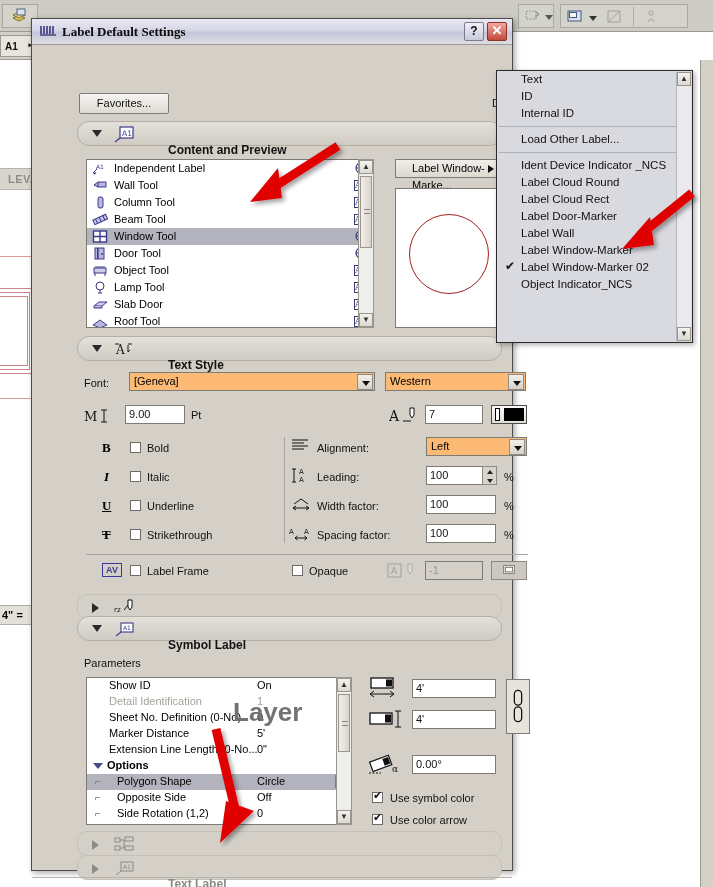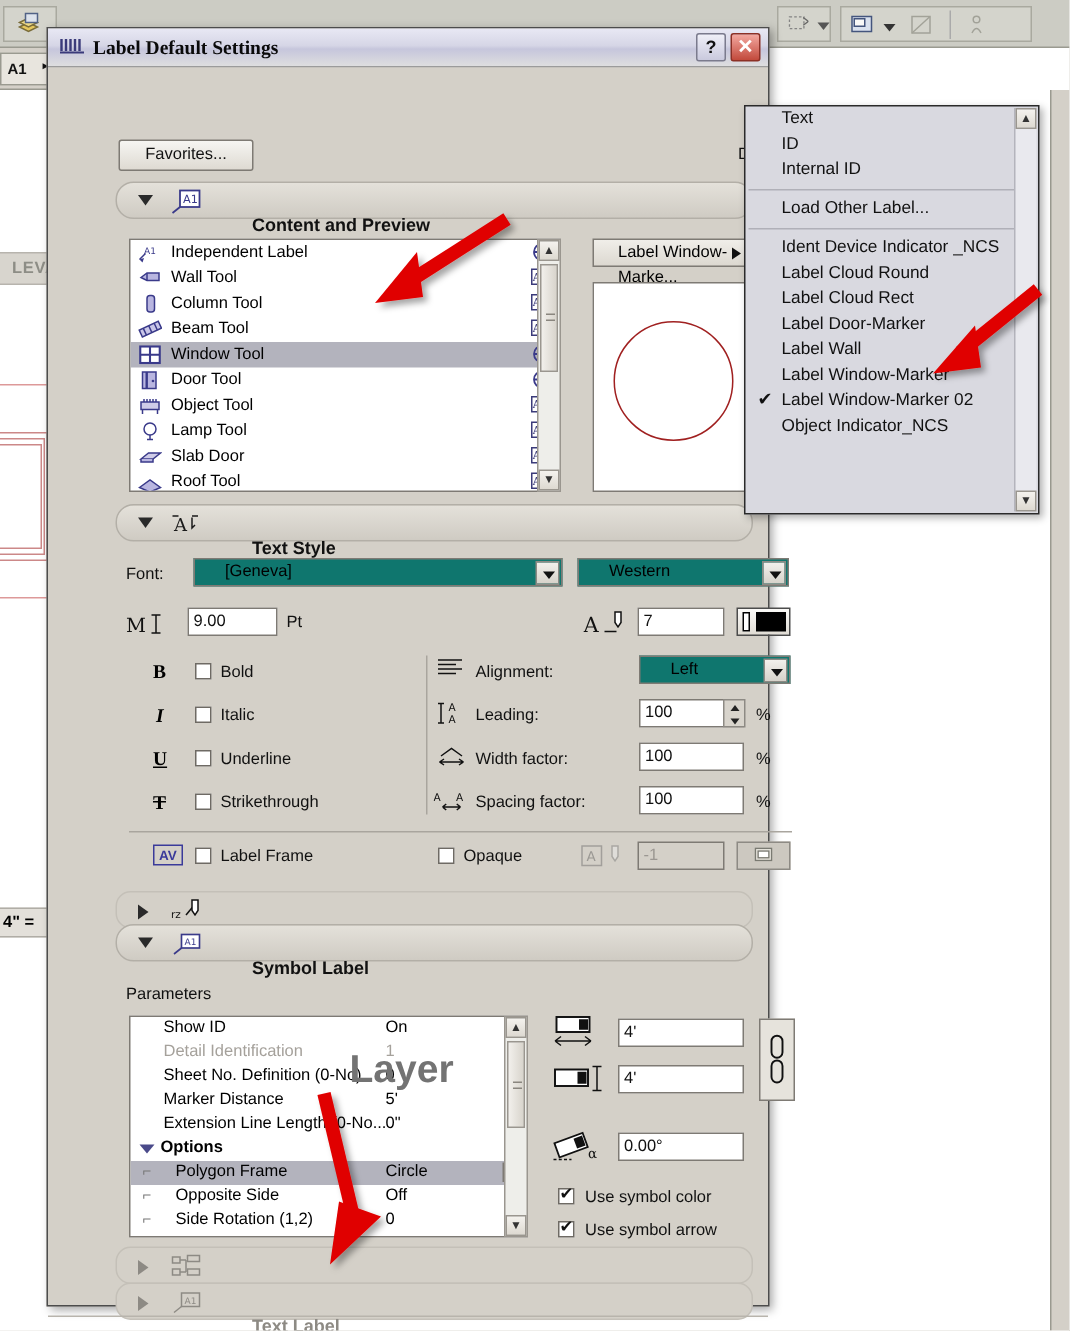--- a/index.html
+++ b/index.html
@@ -166,22 +166,22 @@
   }
 
   
   .lbl { position:absolute; font-size:11px; color:#111; }
   .field {
     position:absolute; background:#fff; border:1px solid #7e7a74;
     font-size:11px; line-height:16px; padding-left:3px; color:#111;
   }
   .field.dis { background:#d4d0c8; color:#9b9792; }
   .combo {
-    position:absolute; background:#0f766e; border:1px solid #7e7a74;
-    font-size:11px; line-height:17px; padding-left:20px;
+    position:absolute; background:#fdba74; border:1px solid #7e7a74;
+    font-size:11px; line-height:17px; padding-left:4px;
   }
   .combo .cb-btn {
     position:absolute; right:1px; top:1px; width:16px; height:16px;
     background:linear-gradient(to bottom,#f2f0ec,#d6d2ca); border:1px solid #8d8a84;
   }
   .combo .cb-btn i {
     position:absolute; left:4px; top:6px; width:0;height:0;
     border-left:4px solid transparent;border-right:4px solid transparent;border-top:5px solid #111;
   }
   .chk {
@@ -657,21 +657,21 @@
           <span class="k" style="">Extension Line Length (0-No...</span>
           <span class="v">0"</span>
         </div>
         <div class="pr grp">
           <span class="gt"></span>
           <span class="k" style="">Options</span>
           <span class="v"></span>
         </div>
         <div class="pr sel">
           <span style="position:absolute;left:8px;top:2px;color:#777;font-size:10px;">⌐</span>
-          <span class="k" style="left:30px;">Polygon Frame</span>
+          <span class="k" style="left:30px;">Polygon Shape</span>
           <span class="v">Circle</span>
           <span class="arrbtn">
             <i></i>
           </span>
         </div>
         <div class="pr">
           <span style="position:absolute;left:8px;top:2px;color:#777;font-size:10px;">⌐</span>
           <span class="k" style="left:30px;">Opposite Side</span>
           <span class="v">Off</span>
         </div>
@@ -722,21 +722,21 @@
       <path d="M1 20 h12" stroke="#111" stroke-dasharray="2 1.5"></path>
       <text x="24" y="19" font-size="9" fill="#111" font-family="DejaVu Serif">α</text>
     </svg>
     <div class="field" style="left:380px;top:710px;width:84px;height:19px;">
       <span>0.00°</span>
     </div>
 
     <div class="chk on" style="left:340px;top:747px;"></div>
     <div class="lbl" style="left:358px;top:747px;">Use symbol color</div>
     <div class="chk on" style="left:340px;top:769px;"></div>
-    <div class="lbl" style="left:358px;top:769px;">Use symbol arrow</div>
+    <div class="lbl" style="left:358px;top:769px;">Use color arrow</div>
 
     <div class="sect flat dim" style="top:786px;">
       <div class="tri tri-grey"></div>
       <svg class="s-ico" viewBox="0 0 20 17">
         <rect x="1" y="2" width="5" height="4" fill="none" stroke="#8d8a84"></rect>
         <rect x="1" y="10" width="5" height="4" fill="none" stroke="#8d8a84"></rect>
         <path d="M6 4 h4 M6 12 h4 M10 4 v8" stroke="#8d8a84"></path>
         <rect x="11" y="1" width="8" height="4" fill="none" stroke="#8d8a84"></rect>
         <rect x="11" y="10" width="8" height="4" fill="none" stroke="#8d8a84"></rect>
       </svg>

